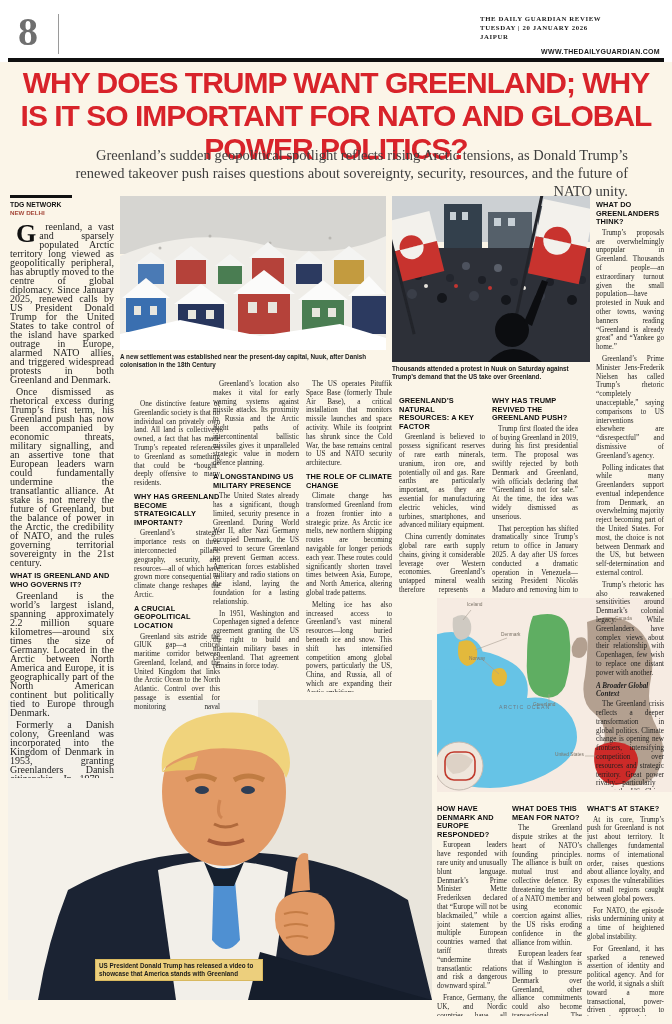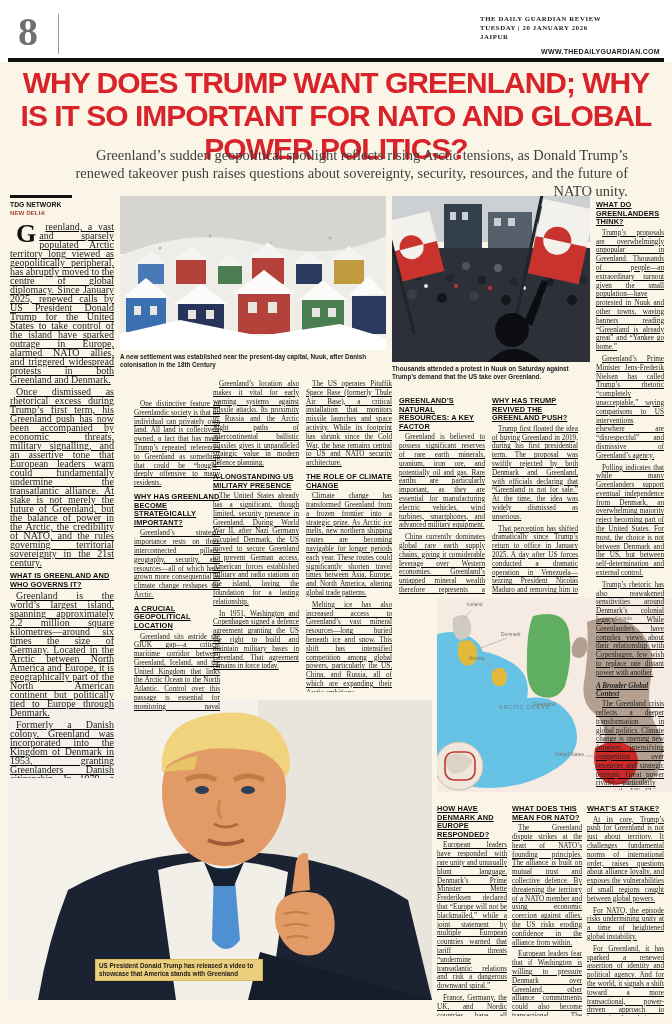--- a/index.html
+++ b/index.html
@@ -19,21 +19,21 @@
   #headline{position:absolute;left:14px;top:66px;right:14px;text-align:center;
             font:800 30px/33px "Liberation Sans",sans-serif;letter-spacing:-1px;color:#d8232a;}
   #standfirst{position:absolute;left:44px;top:146px;right:44px;text-align:right;
               font:14.5px/18px "Liberation Serif",serif;color:#3e3e3e;}
   
   #bybar{position:absolute;left:10px;top:195px;width:62px;height:3px;background:#111;}
   #byline{position:absolute;left:10px;top:201px;width:104px;}
   #byline .agency{font:bold 6.8px "Liberation Sans",sans-serif;color:#111;}
   #byline .loc{font:bold 6.2px "Liberation Sans",sans-serif;color:#a5483a;margin-top:1px;}
   
-  .col{position:absolute;overflow:hidden;z-index:3;text-decoration:underline;}
+  .col{position:absolute;overflow:hidden;z-index:3;}
   .blk{margin:0;}
   .blk.para{font:7.2px/8.8px "Liberation Serif",serif;color:#1f1f1f;text-align:justify;margin:0 0 3px;text-indent:6px;}
   .blk.heading{font:bold 7.4px/8.6px "Liberation Sans",sans-serif;color:#0f0f0f;margin:5px 0 2px;letter-spacing:.1px;}
   .blk.runin{font:italic bold 7.2px/8.8px "Liberation Serif",serif;color:#1f1f1f;margin:4px 0 1px;}
   .dropcap::first-letter{float:left;font:bold 26px/21px "Liberation Serif",serif;color:#111;padding:1px 3px 0 0;}
   #col0{left:10px;top:222px;width:104px;height:556px;}
   #col0 .blk.para{font-size:10px;line-height:9px;}
   #col1{left:134px;top:380px;width:86px;height:312px;margin-top:20px;}
   #col2{left:213px;top:380px;width:86px;height:312px;}
   #col3{left:306px;top:380px;width:86px;height:312px;}

